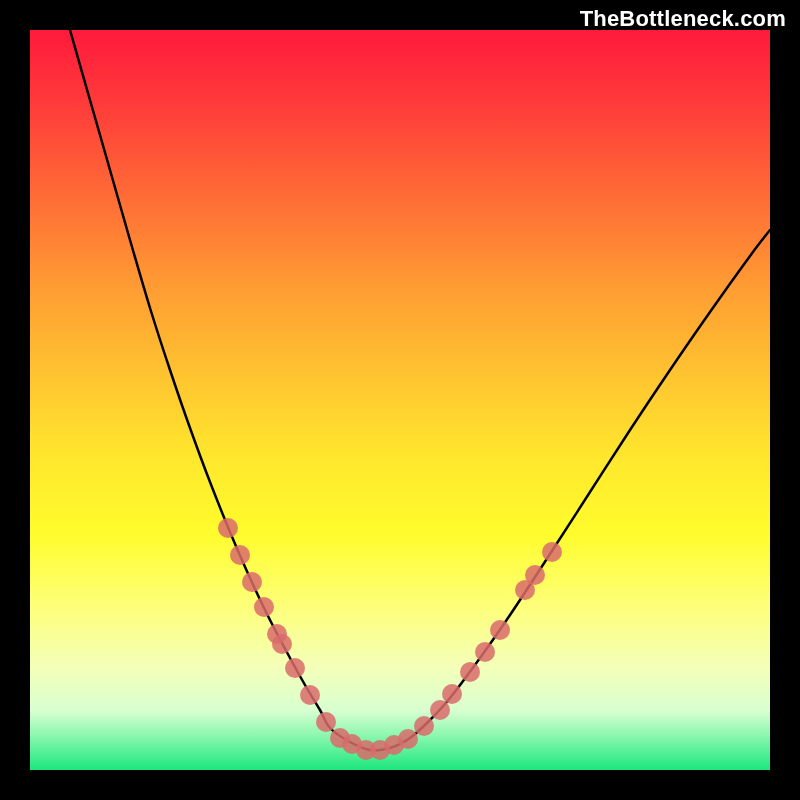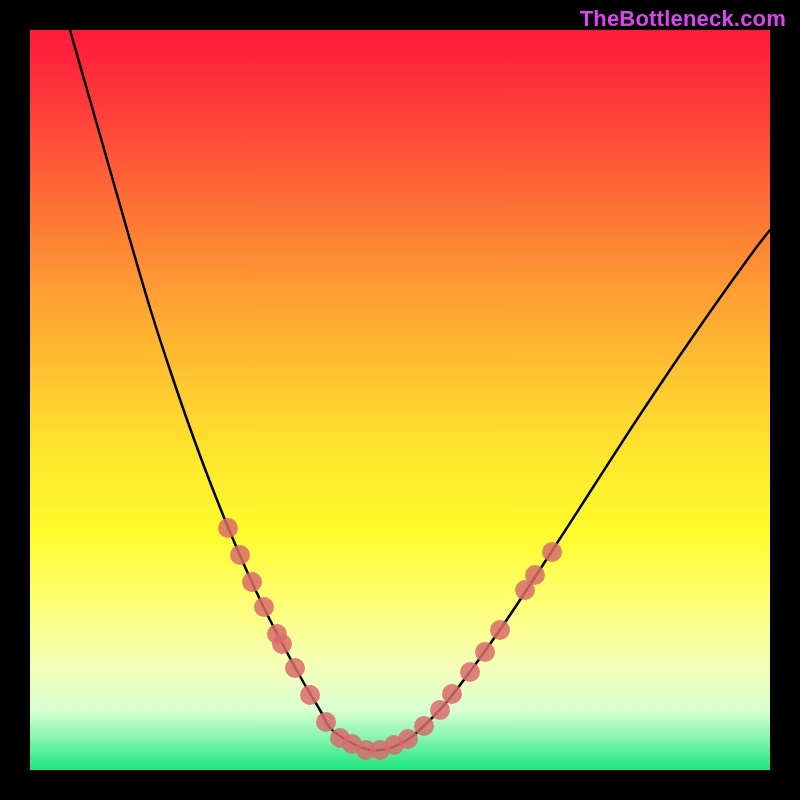--- a/index.html
+++ b/index.html
@@ -45,21 +45,21 @@
       #f4ffb8 86%,
       #d8ffd0 92%,
       #7cf5a8 96%,
       #1ce77e 100%
     );
   }
   .watermark {
     position: absolute;
     top: 6px;
     right: 14px;
-    color: #d946ef;
+    color: #ffffff;
     font-size: 22px;
     font-weight: 600;
     letter-spacing: 0.2px;
     font-family: Arial, Helvetica, sans-serif;
   }
   svg {
     position: absolute;
     top: 0;
     left: 0;
   }

